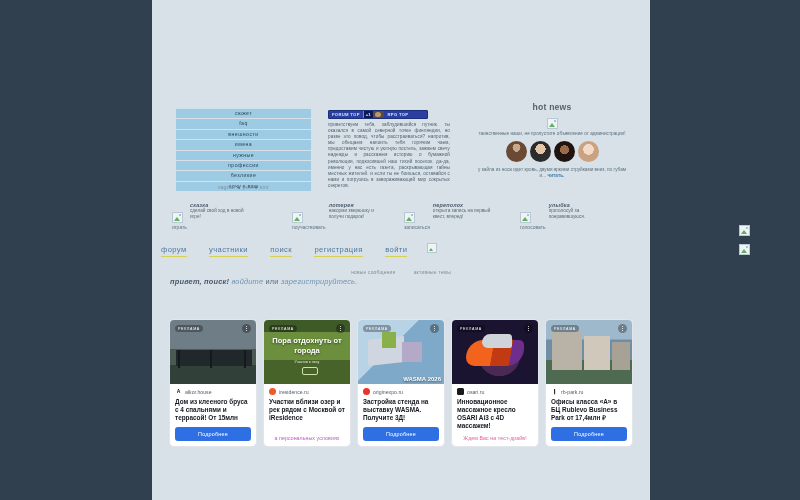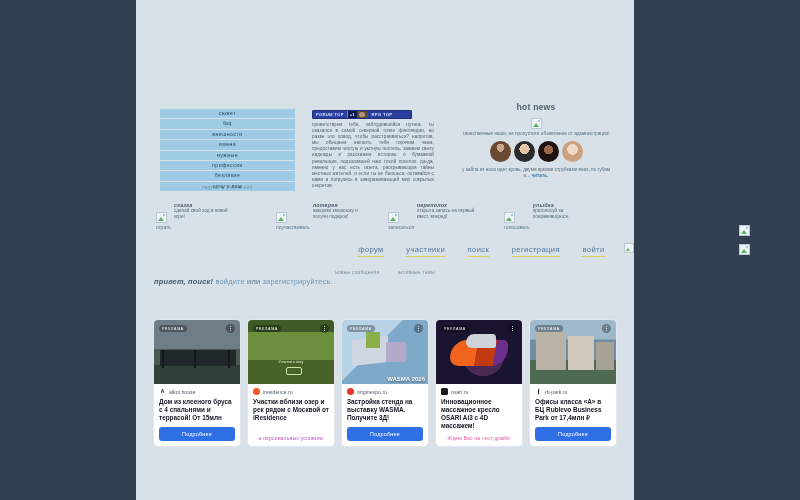--- a/index.html
+++ b/index.html
@@ -3,21 +3,21 @@
 <meta charset="utf-8">
 <style>
   html,body{margin:0;padding:0;}
   body{
     width:800px;height:500px;overflow:hidden;
     background:#31404f;
     font-family:"Liberation Sans", sans-serif;
     -webkit-font-smoothing:antialiased;
   }
   .page{
-    position:absolute;left:136px;top:0;width:498px;height:500px;
+    position:absolute;left:152px;top:0;width:498px;height:500px;
     background:#d9e1e8;
   }
 
   
   .top{position:absolute;left:0;top:100px;width:498px;height:100px;}
 
   .menu{position:absolute;left:24px;top:8px;width:135px;}
   .menu .mrow{
     height:9.4px;line-height:9.4px;
     background:#9ccbe3;
@@ -81,39 +81,39 @@
     background:#eef3f6;border:1px solid #b9c7d1;position:relative;}
   .pimg:after{content:"";position:absolute;left:1px;bottom:1px;width:0;height:0;
     border-left:3px solid transparent;border-right:3px solid transparent;border-bottom:4px solid #5fae63;}
   .pimg:before{content:"";position:absolute;right:1px;top:1px;width:2px;height:2px;background:#7fb8e0;border-radius:50%;}
   .ptxt{width:58px;}
   .ptitle{font-size:5.4px;font-weight:bold;font-style:italic;color:#4a5c6a;letter-spacing:.2px;}
   .pdesc{font-size:4.7px;line-height:5.6px;color:#566b78;}
   .plink{font-size:5px;color:#5d7585;margin-top:7px;display:block;}
 
   
-  .nav{position:absolute;left:0;top:238px;width:498px;text-align:right;}
+  .nav{position:absolute;left:0;top:238px;width:498px;text-align:left;}
   .nav a{
     display:inline-block;margin:0 9px;font-size:7.6px;color:#4e76a0;
     letter-spacing:.4px;padding-bottom:1.5px;border-bottom:1.4px solid #d8cf56;
     text-decoration:none;
   }
   .nav .navimg{
     display:inline-block;width:8px;height:8px;vertical-align:middle;margin-left:6px;
     background:#eef3f6;border:1px solid #b9c7d1;position:relative;
   }
   .nav .navimg:after{content:"";position:absolute;left:1px;bottom:1px;width:0;height:0;
     border-left:2.5px solid transparent;border-right:2.5px solid transparent;border-bottom:3.5px solid #5fae63;}
   .subnav{position:absolute;left:0;top:260px;width:498px;text-align:center;}
   .subnav a{display:inline-block;margin:0 7px;font-size:4.9px;color:#7b8e9b;text-decoration:none;letter-spacing:.2px;}
 
   
   .greet{position:absolute;left:18px;top:277px;font-size:7.4px;color:#46586a;letter-spacing:.2px;}
   .greet b{font-style:italic;font-weight:bold;}
-  .greet a{color:#6e93b5;text-decoration:none;}
+  .greet a{color:#6e93b5;font-style:italic;text-decoration:none;}
   .greet .plain{color:#5a6d7c;font-style:normal;}
 
   
   .sect{position:absolute;left:0;top:300px;width:498px;text-align:center;
     font-size:8px;color:#4a5a68;letter-spacing:1.1px;font-family:"Liberation Serif",serif;font-weight:bold;}
 
   
   .ads{position:absolute;left:17px;top:319px;width:464px;display:flex;gap:6px;}
   .card{
     width:88px;background:#ffffff;border:1px solid #e2e6ea;border-radius:5px;
@@ -307,20 +307,22 @@
     </div>
 
     <div class="card">
       <div class="cimg" style="background:linear-gradient(#3d5a27 0 18%,#6b8f3c 19% 62%,#47632a 63% 100%);">
         <div class="badge">РЕКЛАМА</div>
         <div class="dots">
             <span></span>
             <span></span>
             <span></span>
           </div>
+        <div style="position:absolute;left:0;right:0;top:16px;text-align:center;color:#fff;font-size:7.5px;
+                    font-weight:bold;line-height:9.5px;text-shadow:0 1px 2px rgba(0,0,0,.5);">Пора отдохнуть от города</div>
         <div style="position:absolute;left:0;right:0;top:40px;text-align:center;color:#e7f0d8;font-size:3.6px;">Учacтки в лecу</div>
         <div style="position:absolute;left:38px;top:47px;width:14px;height:6px;border:1px solid #cfe0b0;border-radius:2px;"></div>
       </div>
       <div class="cbody">
         <div class="brand">
           <span class="bico" style="background:#f05a28;border-radius:50%;"></span>
           <span class="bname">iresidence.ru</span>
         </div>
         <div class="ctitle">Участки вблизи озер и рек рядом с Москвой от iResidence</div>
         <div class="cnote">a персональных условиях</div>

